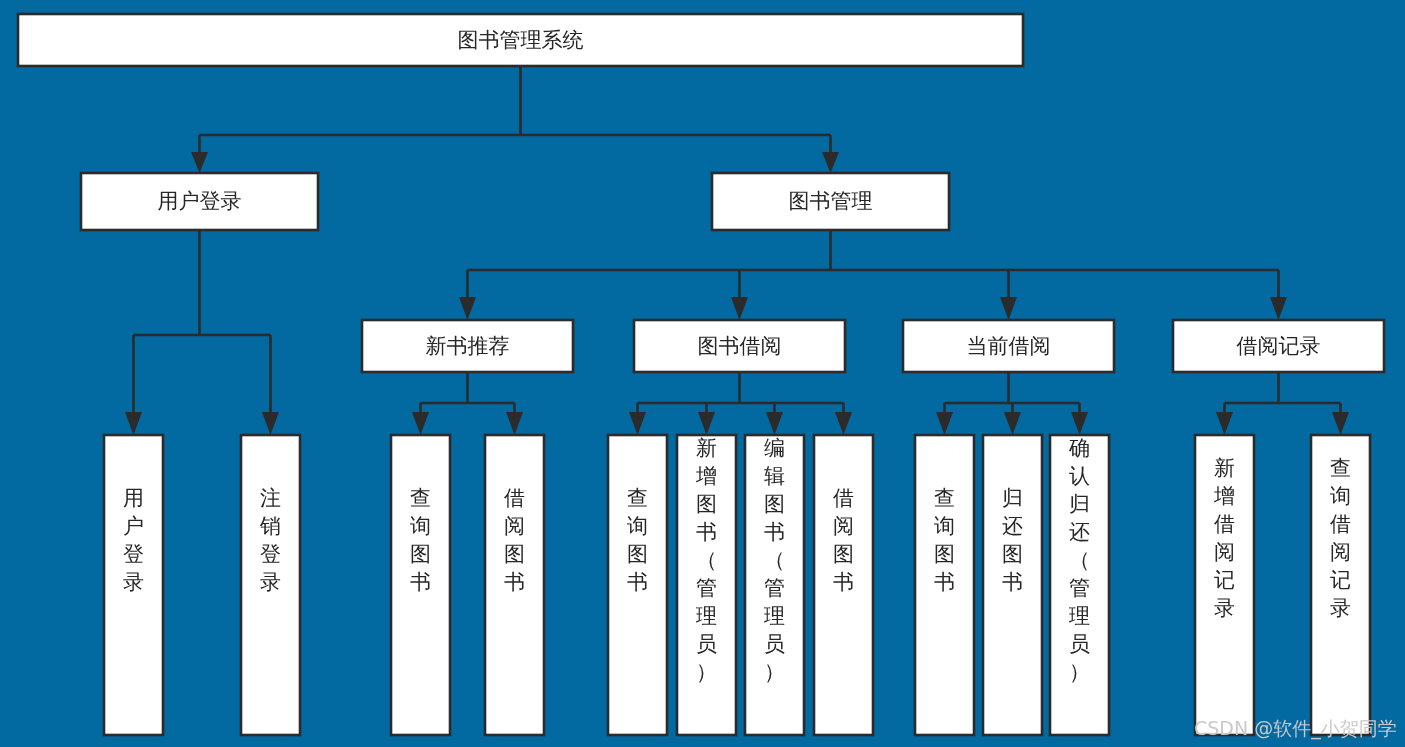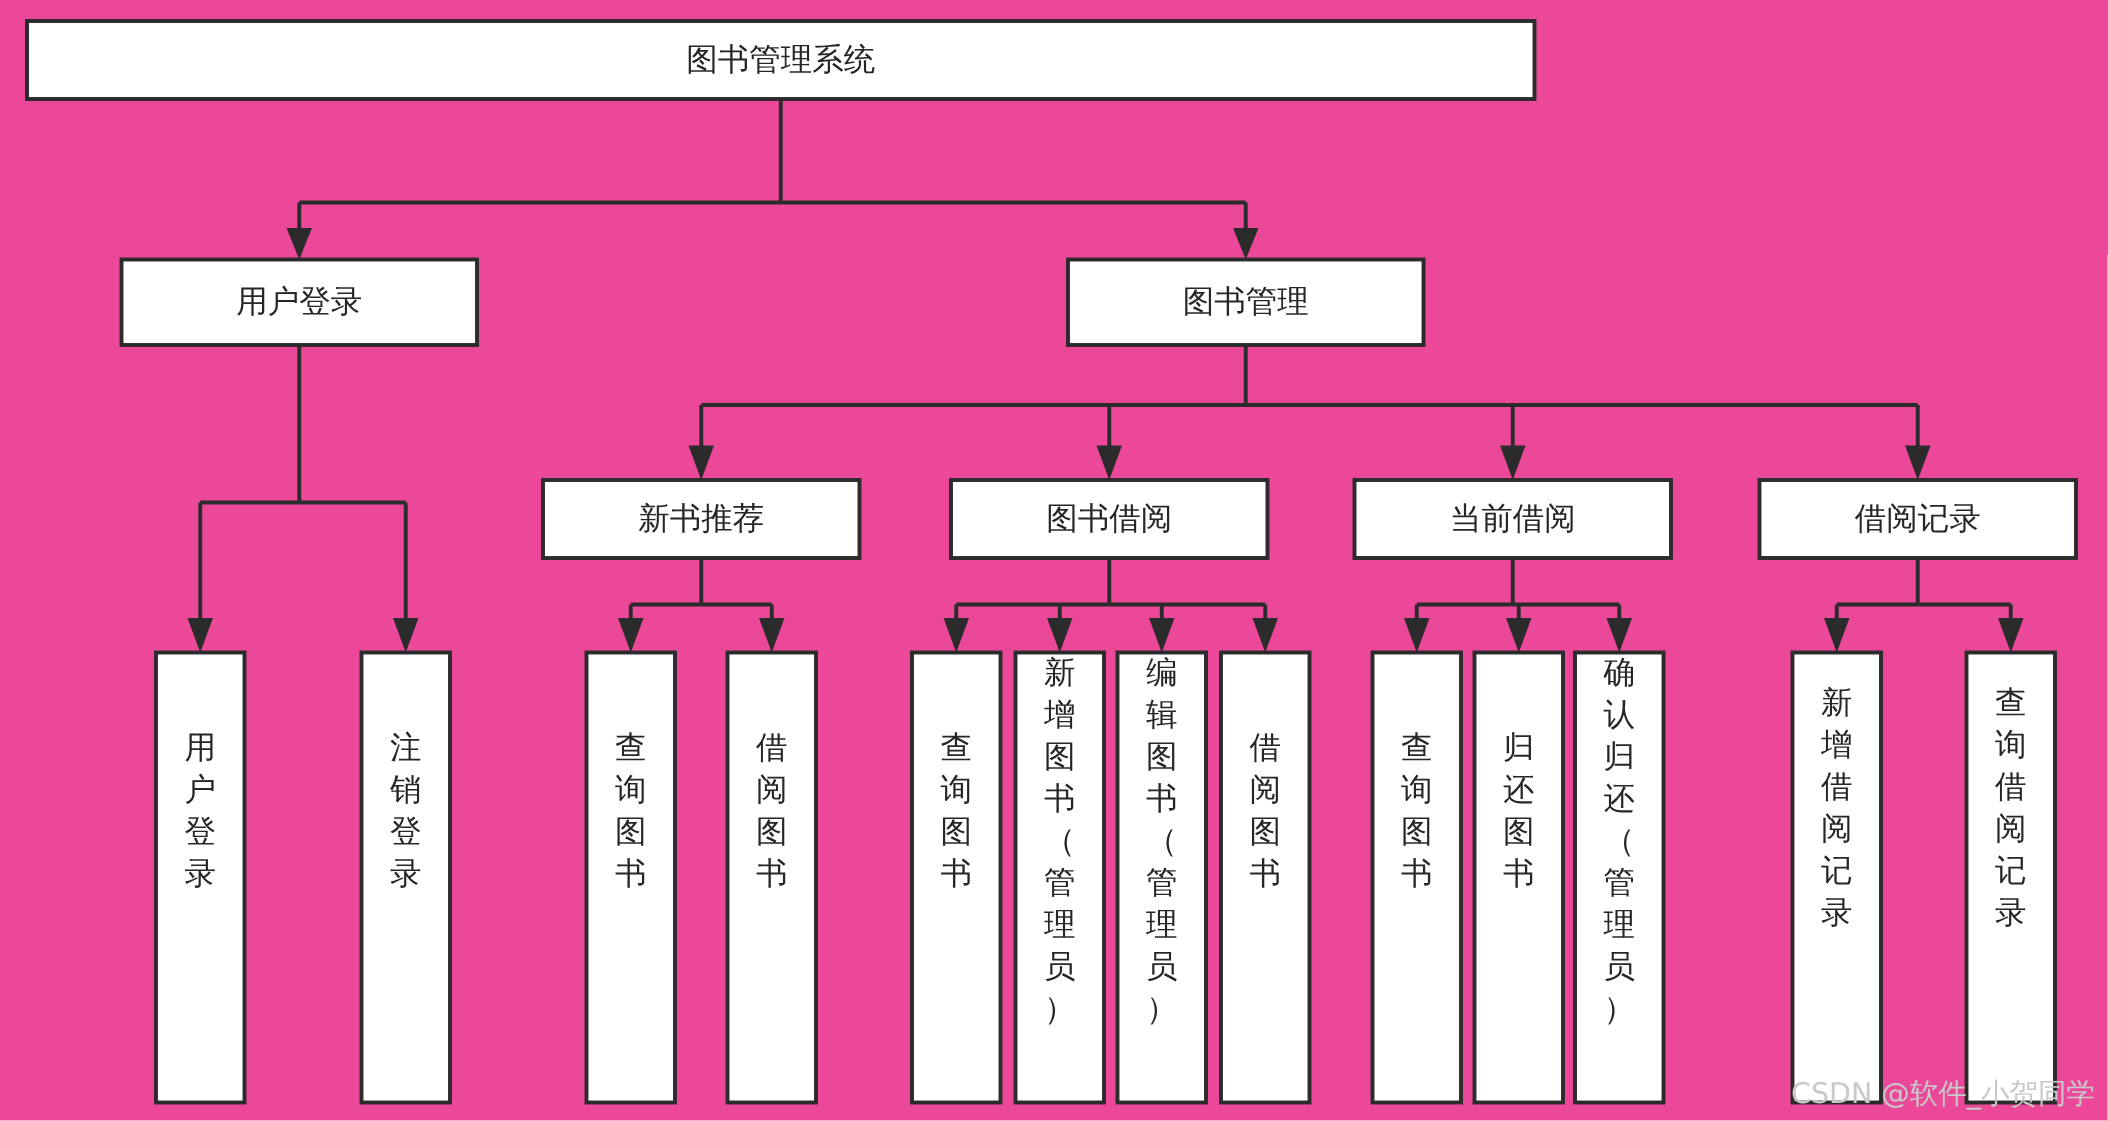--- a/index.html
+++ b/index.html
@@ -10,21 +10,21 @@
   body {
     width: 1405px;
     height: 747px;
     font-family: "DejaVu Sans", "Liberation Sans", sans-serif;
     overflow: hidden;
   }
   #diagram-root {
     position: relative;
     width: 1405px;
     height: 747px;
-    background: #ec4899;
+    background: #0369a1;
   }
   svg.diagram-canvas {
     position: absolute;
     left: 0;
     top: 0;
     width: 1405px;
     height: 747px;
   }
   .node-box {
     fill: #ffffff;

